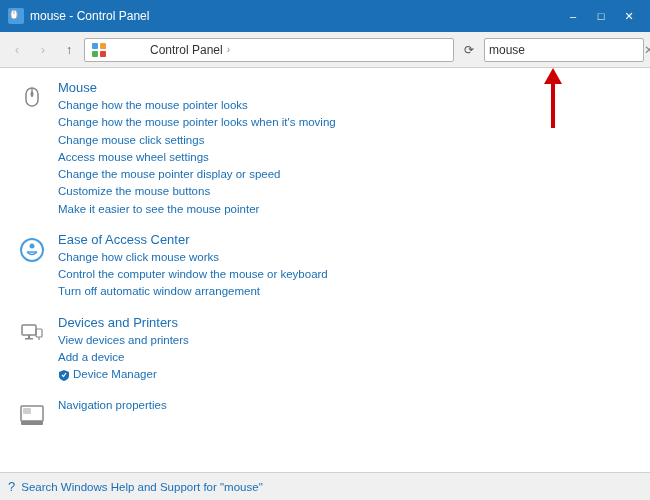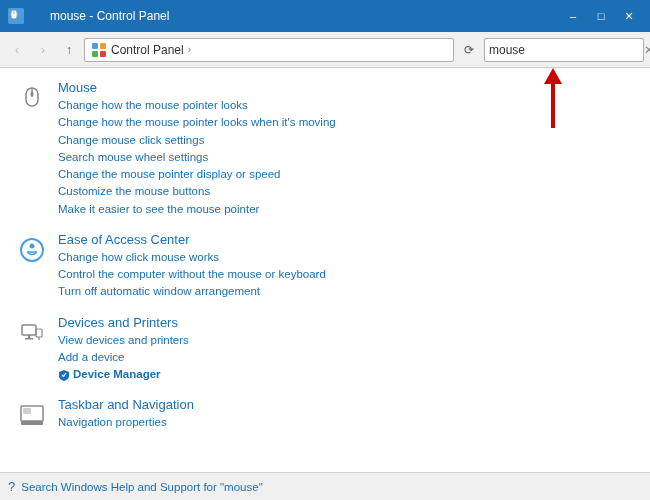--- a/index.html
+++ b/index.html
@@ -14,21 +14,20 @@
 
     
     .title-bar {
       background: #1a6fb5;
       height: 32px;
       display: flex;
       align-items: center;
       padding: 1px 8px;
       color: white;
       font-size: 12px;
-      gap: 20px;
     }
     .title-bar-icon {
       width: 16px;
       height: 16px;
       margin-right: 6px;
       background: #4a9de0;
       border-radius: 2px;
       display: flex;
       align-items: center;
       justify-content: center;
@@ -83,20 +82,21 @@
       border-radius: 2px;
       display: flex;
       align-items: center;
       padding: 0 6px;
       font-size: 12px;
       color: #333;
       gap: 4px;
     }
     .address-path-segment {
       color: #333;
+      margin-left: 39px;
     }
     .address-path-arrow {
       color: #888;
       font-size: 10px;
     }
     .refresh-btn {
       width: 22px;
       height: 22px;
       display: flex;
       align-items: center;
@@ -254,78 +254,77 @@
           <rect x="8" y="4" width="12" height="18" rx="6" fill="none" stroke="#888" stroke-width="1.5"></rect>
           <line x1="14" y1="4" x2="14" y2="13" stroke="#888" stroke-width="1.5"></line>
           <ellipse cx="14" cy="10" rx="1.5" ry="2.5" fill="#888"></ellipse>
         </svg>
       </div>
       <div class="category-content">
         <span class="category-title">Mouse</span>
         <span class="category-link">Change how the mouse pointer looks</span>
         <span class="category-link">Change how the mouse pointer looks when it's moving</span>
         <span class="category-link">Change mouse click settings</span>
-        <span class="category-link">Search mouse wheel settings</span>
+        <span class="category-link">Access mouse wheel settings</span>
         <span class="category-link">Change the mouse pointer display or speed</span>
         <span class="category-link">Customize the mouse buttons</span>
         <span class="category-link">Make it easier to see the mouse pointer</span>
       </div>
     </div>
 
     <div class="category-section">
       <div class="category-icon">
         <svg width="28" height="28" viewBox="0 0 28 28">
           <circle cx="14" cy="14" r="11" fill="none" stroke="#4a9de0" stroke-width="2"></circle>
           <circle cx="14" cy="10" r="2.5" fill="#4a9de0"></circle>
           <path d="M9 16 Q14 21 19 16" stroke="#4a9de0" stroke-width="1.5" fill="none"></path>
           <line x1="9" y1="16" x2="19" y2="16" stroke="#4a9de0" stroke-width="1.5"></line>
         </svg>
       </div>
       <div class="category-content">
         <span class="category-title">Ease of Access Center</span>
         <span class="category-link">Change how click mouse works</span>
-        <span class="category-link">Control the computer without the mouse or keyboard</span>
+        <span class="category-link">Control the computer window the mouse or keyboard</span>
         <span class="category-link">Turn off automatic window arrangement</span>
       </div>
     </div>
 
     <div class="category-section">
       <div class="category-icon">
         <svg width="28" height="28" viewBox="0 0 28 28">
           <rect x="4" y="6" width="14" height="10" rx="1" fill="none" stroke="#888" stroke-width="1.5"></rect>
           <rect x="10" y="16" width="2" height="3" fill="#888"></rect>
           <rect x="7" y="19" width="8" height="1.5" fill="#888"></rect>
           <rect x="18" y="10" width="6" height="8" rx="1" fill="none" stroke="#888" stroke-width="1.2"></rect>
           <line x1="21" y1="18" x2="21" y2="21" stroke="#888" stroke-width="1.2"></line>
         </svg>
       </div>
       <div class="category-content">
         <span class="category-title">Devices and Printers</span>
         <span class="category-link">View devices and printers</span>
         <span class="category-link">Add a device</span>
-        <span class="category-link" style="display:flex;align-items:center;gap:3px;font-weight:bold;">
+        <span class="category-link" style="display:flex;align-items:center;gap:3px;">
           <svg width="12" height="12" viewBox="0 0 12 12">
               <path d="M6 1L1 3v4c0 2.5 2.2 4.2 5 4.9C8.8 11.2 11 9.5 11 7V3z" fill="#1a6fb5"></path>
               <path d="M4 6l1.5 1.5L8 4" stroke="white" stroke-width="1.2" fill="none"></path>
             </svg>
           Device Manager
         </span>
       </div>
     </div>
 
     <div class="category-section">
       <div class="category-icon">
         <svg width="28" height="28" viewBox="0 0 28 28">
           <rect x="3" y="5" width="22" height="15" rx="1" fill="none" stroke="#888" stroke-width="1.5"></rect>
           <rect x="3" y="20" width="22" height="4" rx="1" fill="#888"></rect>
           <rect x="5" y="7" width="8" height="6" rx="1" fill="#888" opacity="0.4"></rect>
         </svg>
       </div>
       <div class="category-content">
-        <span class="category-title">Taskbar and Navigation</span>
         <span class="category-link">Navigation properties</span>
       </div>
     </div>
 
   </div>
 
   <div class="status-bar">
     <span class="status-icon">?</span>
     <span>Search Windows Help and Support for "mouse"</span>
   </div>

